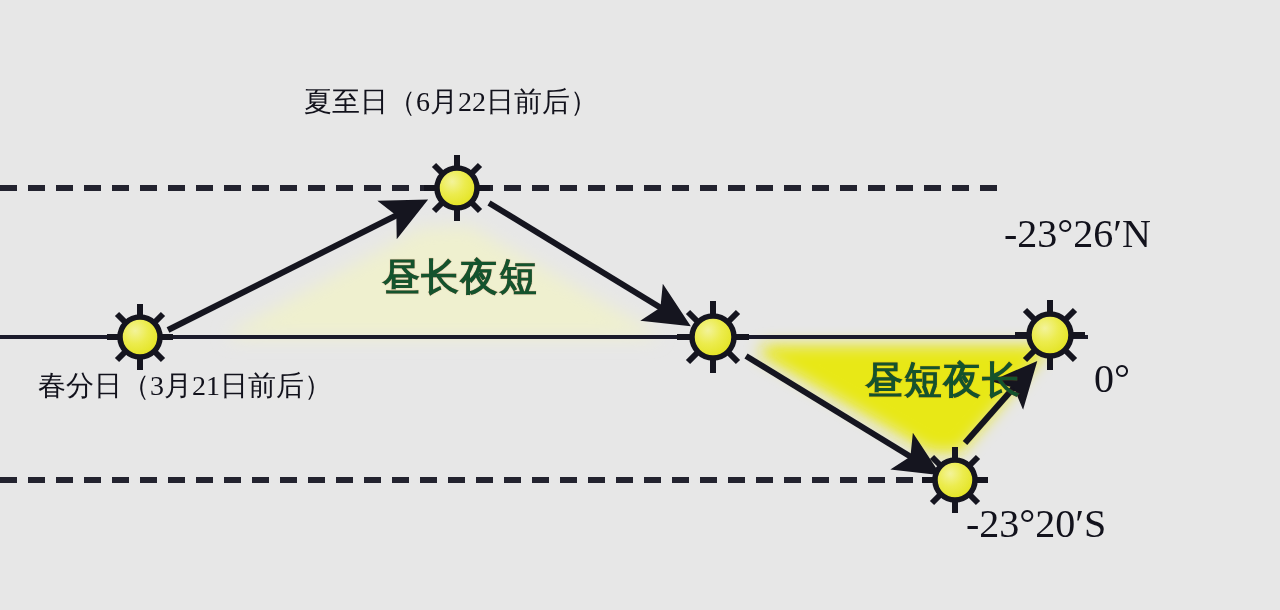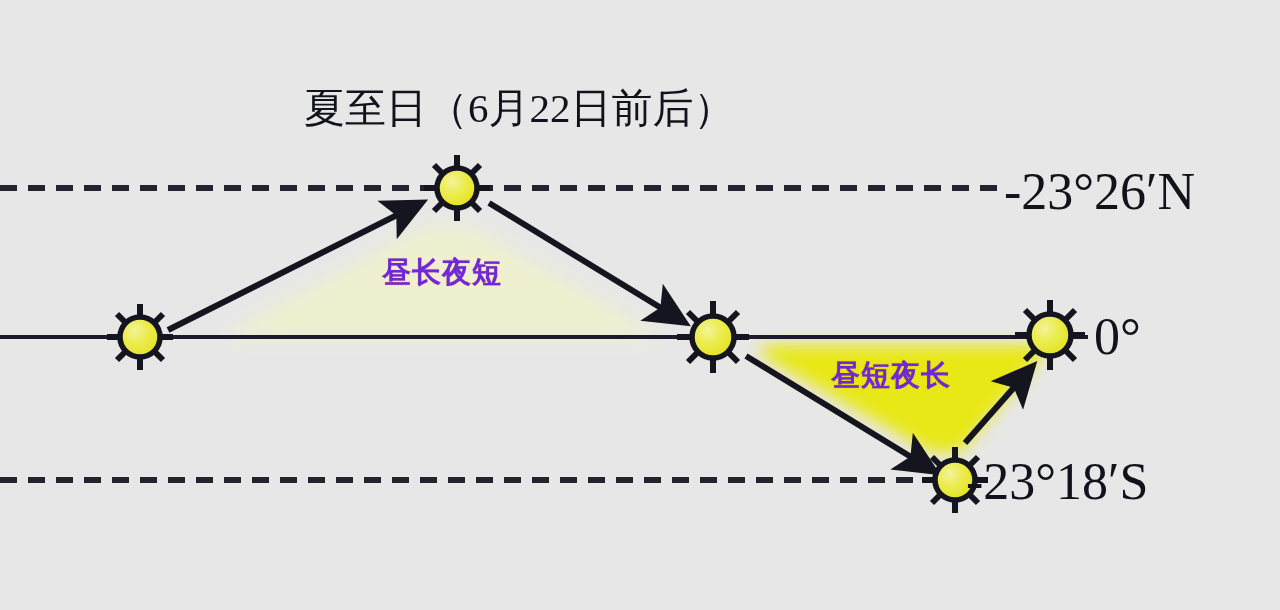--- a/index.html
+++ b/index.html
@@ -24,34 +24,35 @@
     left: 0;
     top: 0;
     width: 1280px;
     height: 610px;
   }
   .lbl {
     position: absolute;
     white-space: nowrap;
     color: #12121c;
     font-family: "Liberation Serif", "DejaVu Serif", serif;
-    font-size: 41px;
+    font-size: 28px;
     line-height: 1;
     letter-spacing: 0px;
   }
   .lbl-lat {
-    font-size: 52px;
+    font-size: 40px;
+    margin-top: 48px;
   }
   .redlbl {
     position: absolute;
     white-space: nowrap;
-    color: #6d28d9;
+    color: #14532d;
     font-family: "DejaVu Sans", "Liberation Sans", sans-serif;
     font-weight: bold;
-    font-size: 29px;
+    font-size: 38px;
     line-height: 1;
     letter-spacing: 1px;
     text-shadow: 0 0 1px rgba(190,50,20,0.55);
   }
 </style>
 </head>
 <body>
 
 <div id="diagram-root">
 
@@ -170,25 +171,26 @@
         <line x1="-35" y1="0" x2="-22" y2="0"></line>
         <line x1="-25" y1="-25" x2="-16" y2="-16"></line>
       </g>
       <circle r="21" fill="url(#sunGrad)" stroke="#15151f" stroke-width="5.5"></circle>
     </g>
   </svg>
 
   <div class="lbl" style="left:304px; top:88px;">夏至日（6月22日前后）</div>
 
 
+  <div class="lbl" style="left:38px; top:372px;">春分日（3月21日前后）</div>
 
 
   <div class="lbl lbl-lat" style="left:1004px; top:166px;">-23°26′N</div>
 
   <div class="lbl lbl-lat" style="left:1094px; top:311px;">0°</div>
 
-  <div class="lbl lbl-lat" style="left:966px; top:456px;">-23°18′S</div>
+  <div class="lbl lbl-lat" style="left:966px; top:456px;">-23°20′S</div>
 
   <div class="redlbl" style="left:382px; top:258px;">昼长夜短</div>
 
-  <div class="redlbl" style="left:831px; top:361px;text-align:center;">昼短夜长</div>
+  <div class="redlbl" style="left:865px; top:361px;text-align:center;">昼短夜长</div>
 
 </div>
 
 </body></html>

